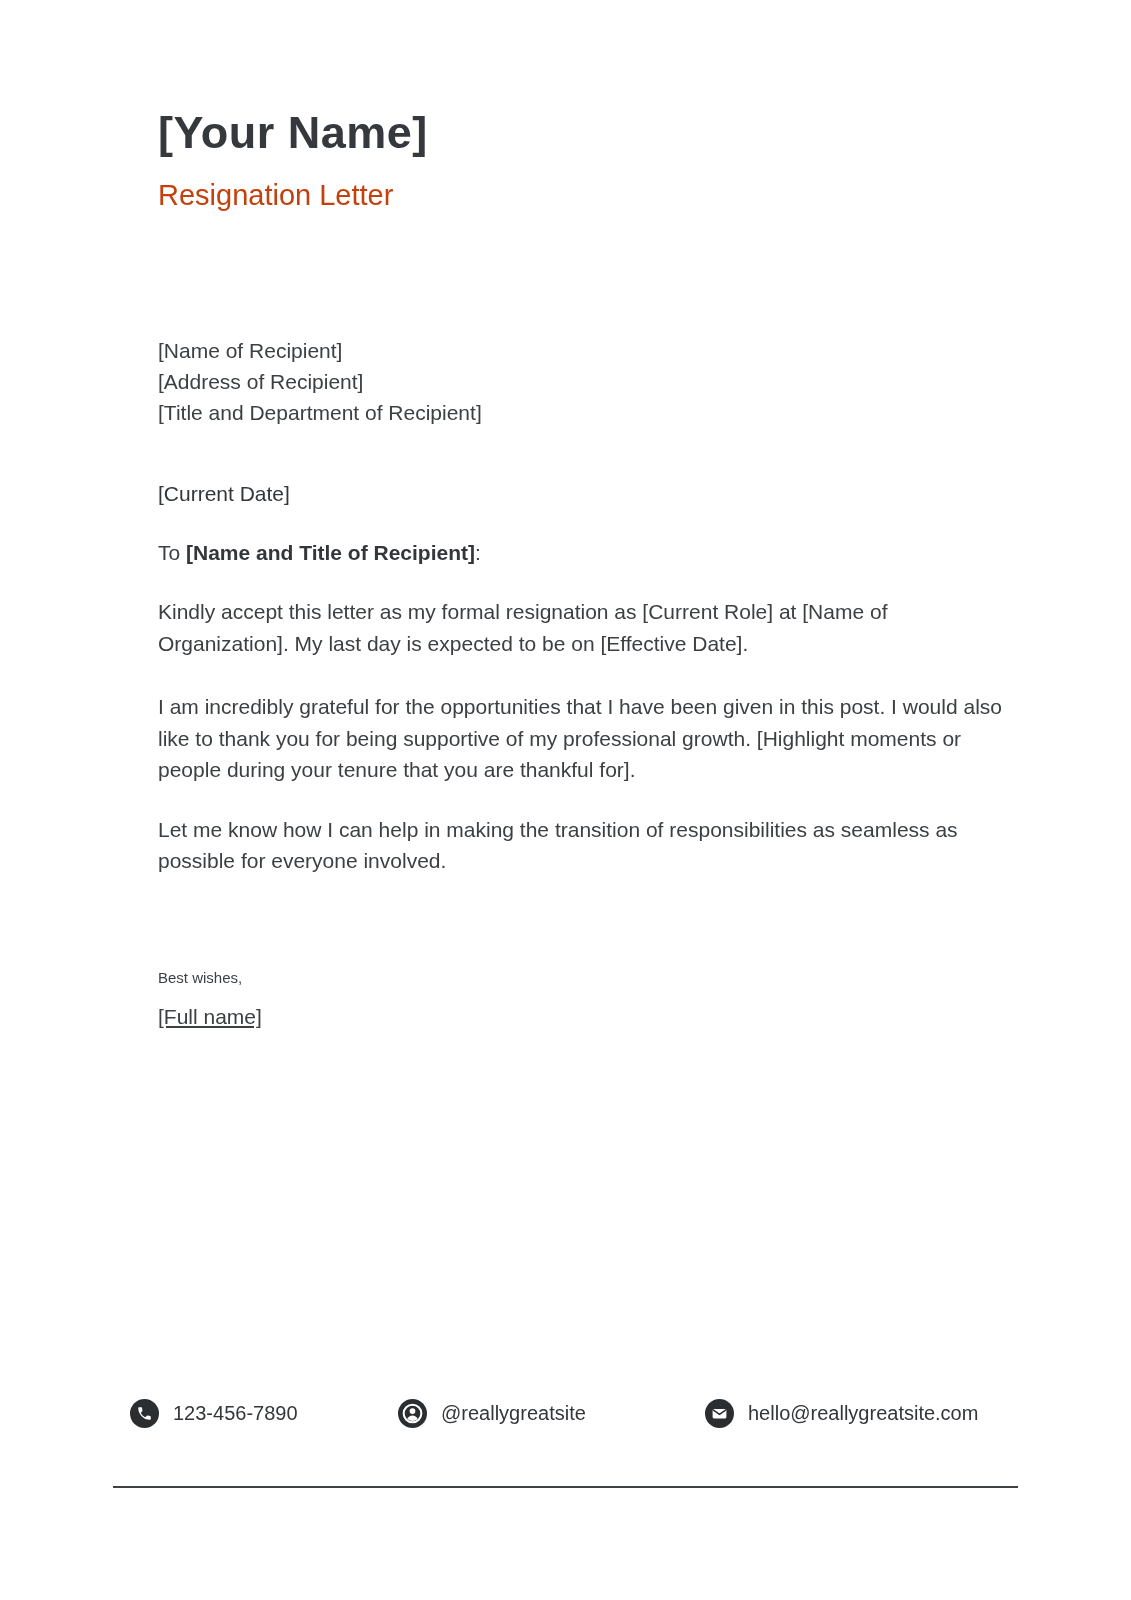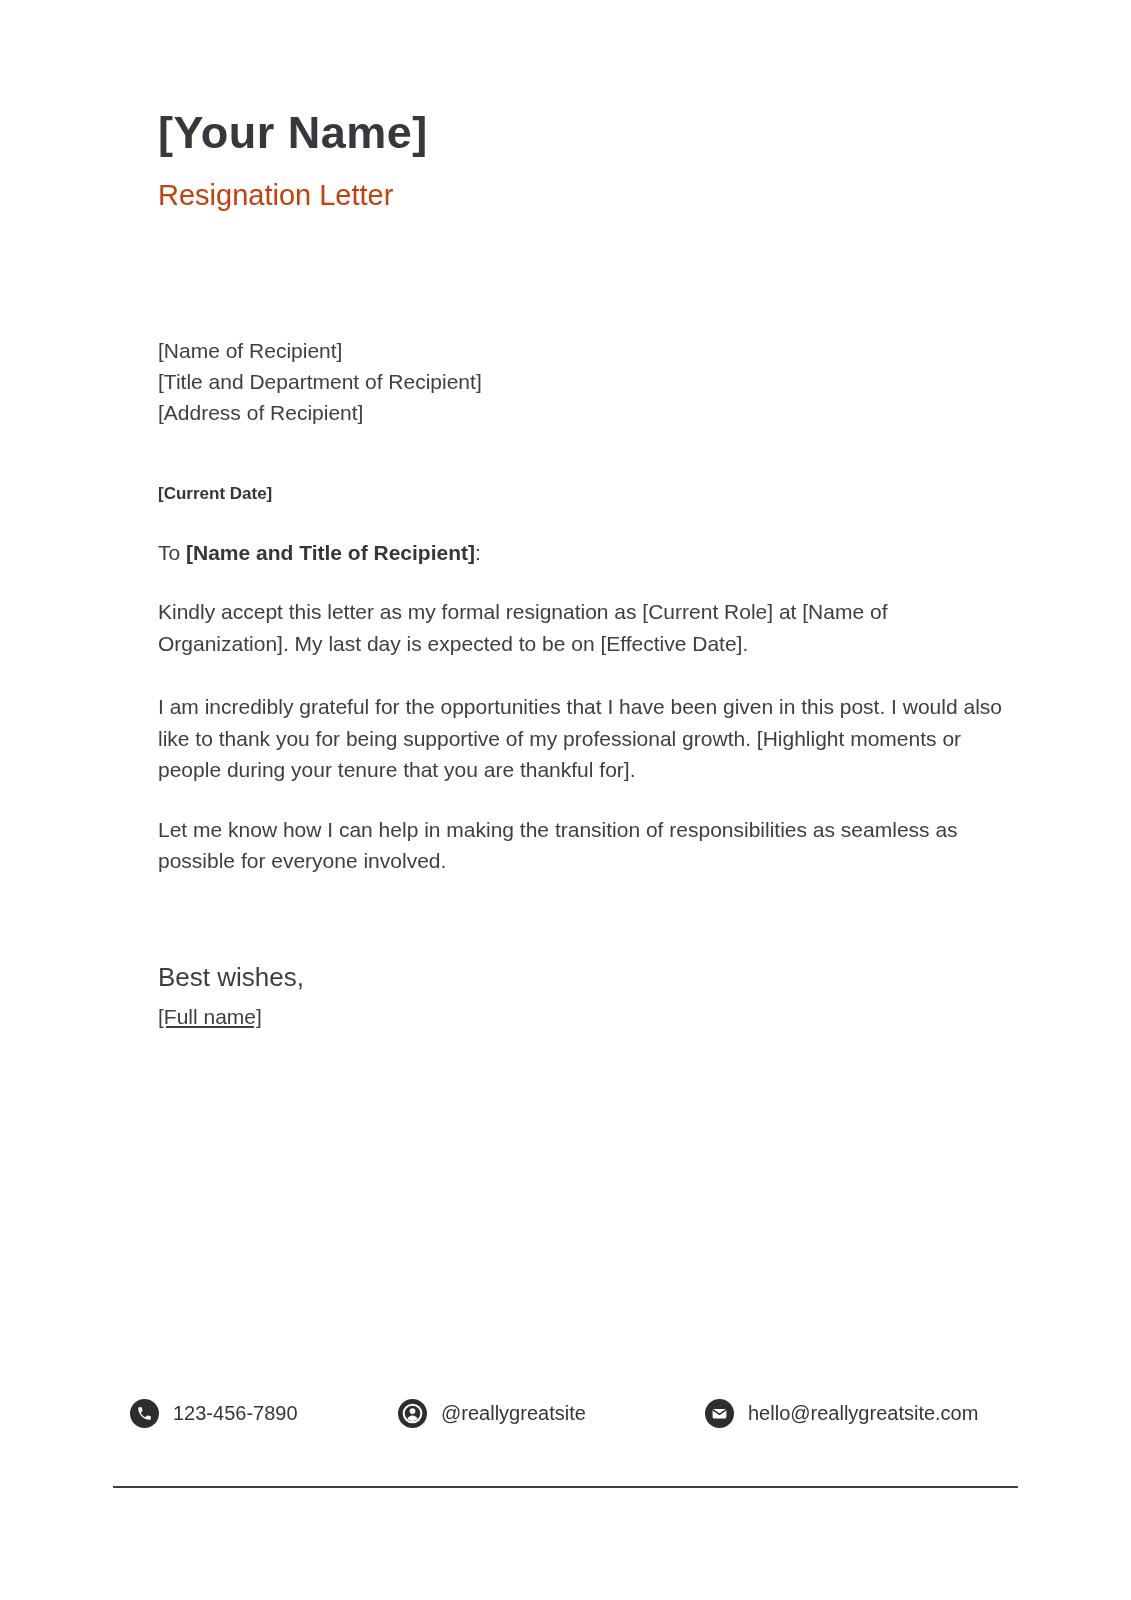--- a/index.html
+++ b/index.html
@@ -35,42 +35,42 @@
     font-weight: 400;
     color: #c2410c;
   }
   .recipient-block {
     margin-top: 120px;
     font-size: 21px;
     line-height: 31px;
   }
   .current-date {
     margin-top: 50px;
-    font-size: 17px;
+    font-size: 21px;
     line-height: 31px;
-    font-weight: 700;
+    font-weight: 400;
     color: #33363a;
   }
   .salutation {
     margin-top: 28px;
     font-size: 21px;
     line-height: 31px;
   }
   .salutation b { color: #33363a; }
   .body-par {
     margin: 0;
     font-size: 21px;
     line-height: 31.5px;
   }
   .par-1 { margin-top: 28px; }
   .par-2 { margin-top: 32px; }
   .par-3 { margin-top: 28px; }
   .closing {
     margin-top: 85px;
-    font-size: 26px;
+    font-size: 15px;
     line-height: 31px;
   }
   .signature {
     margin-top: 6px;
     font-family: "DejaVu Serif", cursive;
     font-style: italic;
     font-weight: 400;
     font-size: 44px;
     line-height: 54px;
     color: #14171a;
@@ -109,22 +109,22 @@
 <body>
 
 <div class="page">
   <div class="content">
 
     <h1 class="sender-name">[Your Name]</h1>
     <div class="doc-title">Resignation Letter</div>
 
     <div class="recipient-block">
       <div>[Name of Recipient]</div>
+      <div>[Address of Recipient]</div>
       <div>[Title and Department of Recipient]</div>
-      <div>[Address of Recipient]</div>
     </div>
 
     <div class="current-date">[Current Date]</div>
 
     <div class="salutation">
       <span>To </span><b>[Name and Title of Recipient]</b><span>:</span>
     </div>
 
     <p class="body-par par-1">Kindly accept this letter as my formal resignation as [Current Role] at [Name of Organization]. My last day is expected to be on [Effective Date].</p>
     <p class="body-par par-2">I am incredibly grateful for the opportunities that I have been given in this post. I would also like to thank you for being supportive of my professional growth. [Highlight moments or people during your tenure that you are thankful for].</p>

